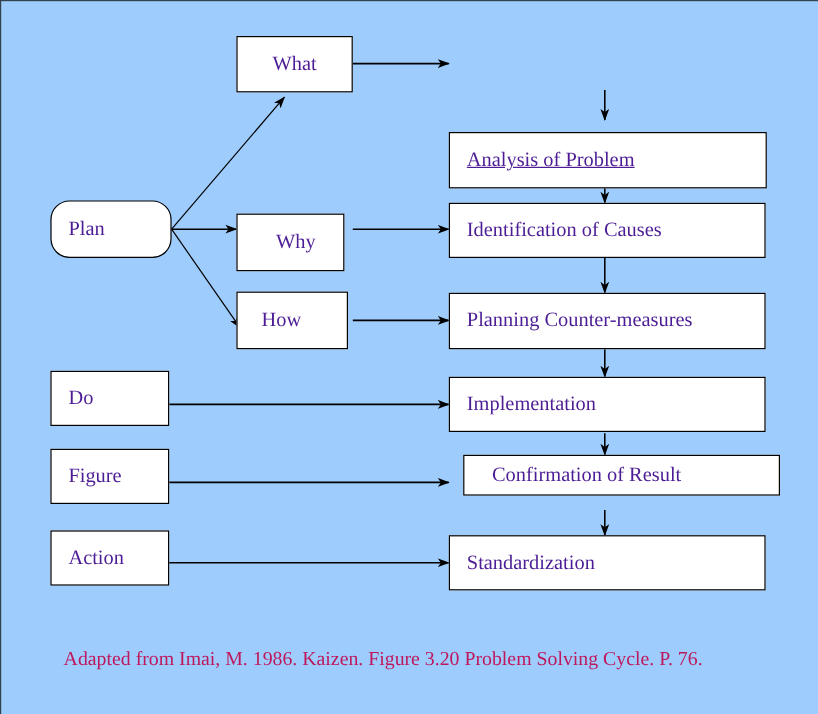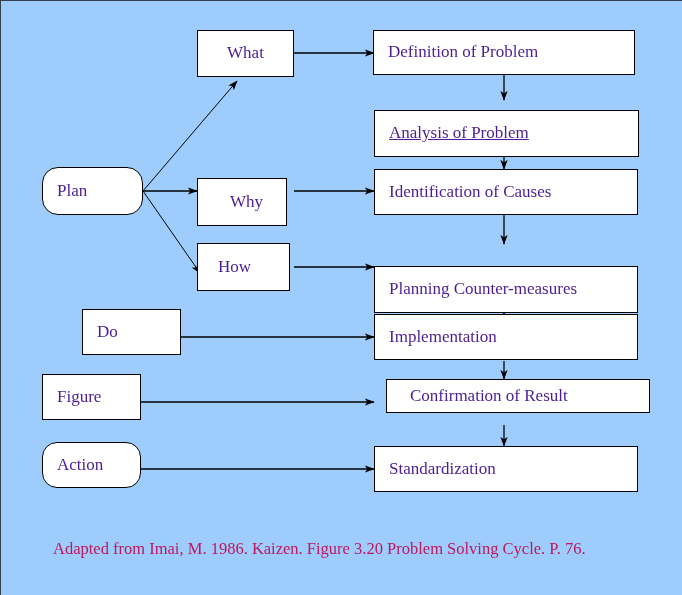--- a/index.html
+++ b/index.html
@@ -94,50 +94,47 @@
     <line x1="503" y1="146" x2="503" y2="168" stroke="#000000" stroke-width="1.3" marker-end="url(#arrow)"></line>
     <line x1="503" y1="214" x2="503" y2="243" stroke="#000000" stroke-width="1.3" marker-end="url(#arrow)"></line>
     <line x1="503" y1="290" x2="503" y2="313" stroke="#000000" stroke-width="1.3" marker-end="url(#arrow)"></line>
     <line x1="503" y1="360" x2="503" y2="378" stroke="#000000" stroke-width="1.3" marker-end="url(#arrow)"></line>
     <line x1="503" y1="424" x2="503" y2="445" stroke="#000000" stroke-width="1.3" marker-end="url(#arrow)"></line>
   </svg>
 
   <div class="node left-pad" style="left:41px; top:166px; width:101px; height:48px;border-radius:16px;">
     <span>Plan</span>
   </div>
-  <div class="node left-pad" style="left:41px; top:308px; width:99px; height:46px;margin-left:40px;">
+  <div class="node left-pad" style="left:41px; top:308px; width:99px; height:46px;">
     <span>Do</span>
   </div>
   <div class="node left-pad" style="left:41px; top:373px; width:99px; height:46px;">
     <span>Figure</span>
   </div>
-  <div class="node left-pad" style="left:41px; top:441px; width:99px; height:46px;border-radius:15px;">
+  <div class="node left-pad" style="left:41px; top:441px; width:99px; height:46px;">
     <span>Action</span>
   </div>
 
   <div class="node center" style="left:196px; top:29px; width:97px; height:47px;">
     <span>What</span>
   </div>
   <div class="node mid-pad" style="left:196px; top:177px; width:90px; height:48px;padding-left:32px;">
     <span>Why</span>
   </div>
   <div class="node mid-pad" style="left:196px; top:242px; width:93px; height:48px;">
     <span>How</span>
   </div>
 
-  <div class="node left-pad" style="left:372px; top:29px; width:262px; height:45px;">
-    <span>Definition of Problem</span>
-  </div>
   <div class="node left-pad" style="left:373px; top:109px; width:265px; height:47px;text-decoration:underline;">
     <span>Analysis of Problem</span>
   </div>
   <div class="node left-pad" style="left:373px; top:168px; width:264px; height:46px;">
     <span>Identification of Causes</span>
   </div>
-  <div class="node left-pad" style="left:373px; top:243px; width:264px; height:47px;margin-top:22px;">
+  <div class="node left-pad" style="left:373px; top:243px; width:264px; height:47px;">
     <span>Planning Counter-measures</span>
   </div>
   <div class="node left-pad" style="left:373px; top:313px; width:264px; height:46px;">
     <span>Implementation</span>
   </div>
   <div class="node left-pad" style="left:385px; top:378px; width:264px; height:34px;padding-left:23px;">
     <span>Confirmation of Result</span>
   </div>
   <div class="node left-pad" style="left:373px; top:445px; width:264px; height:46px;">
     <span>Standardization</span>

